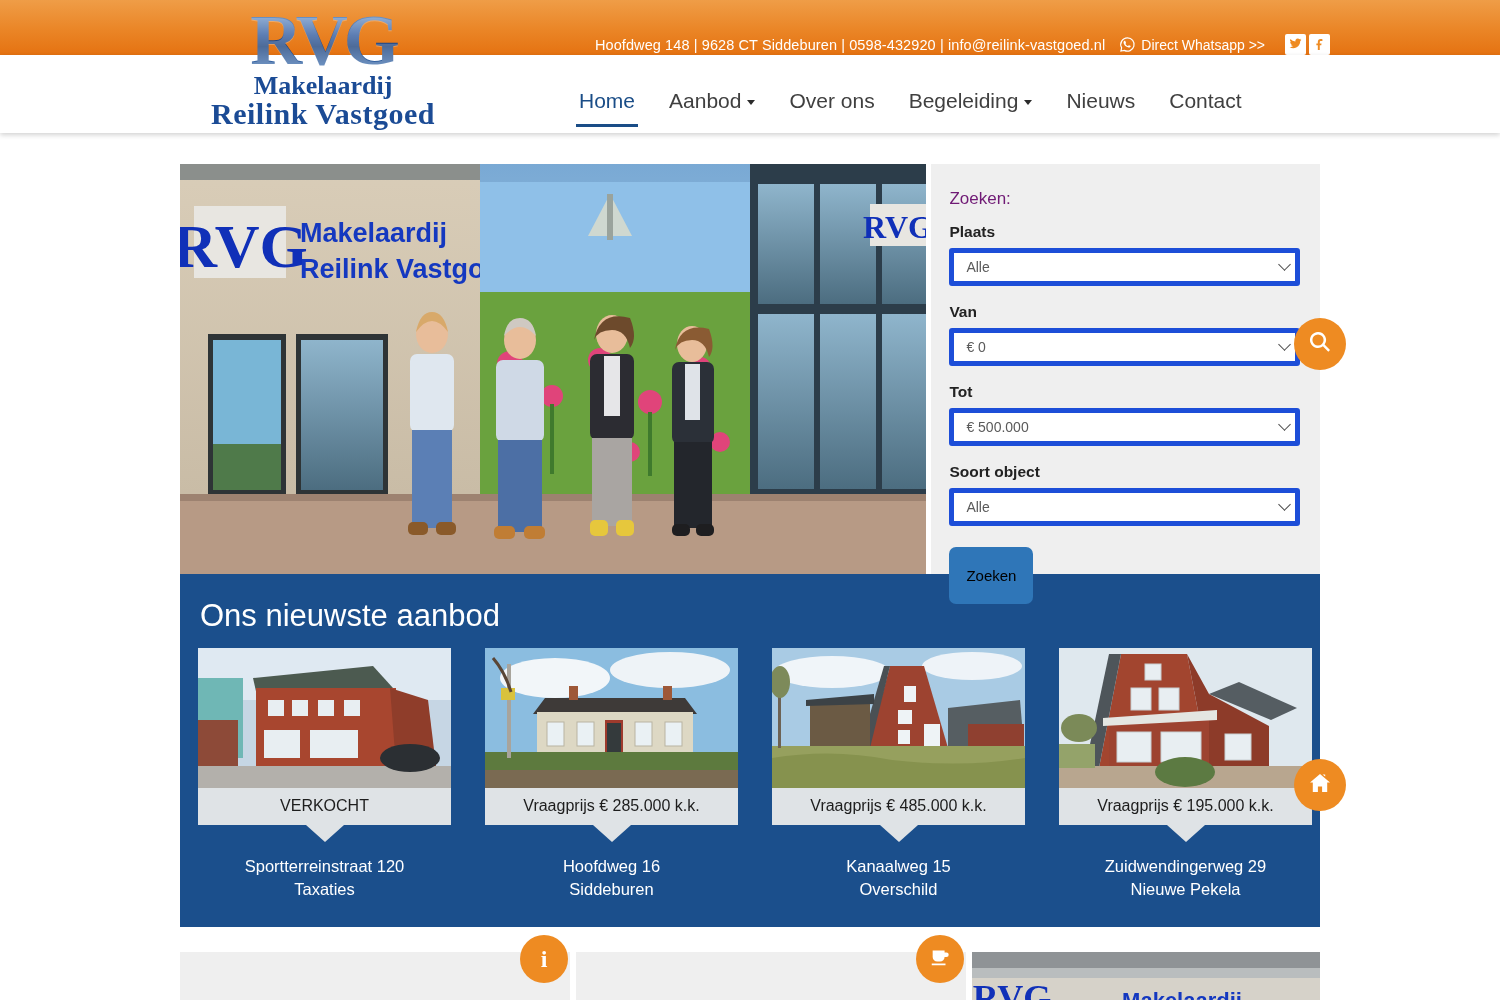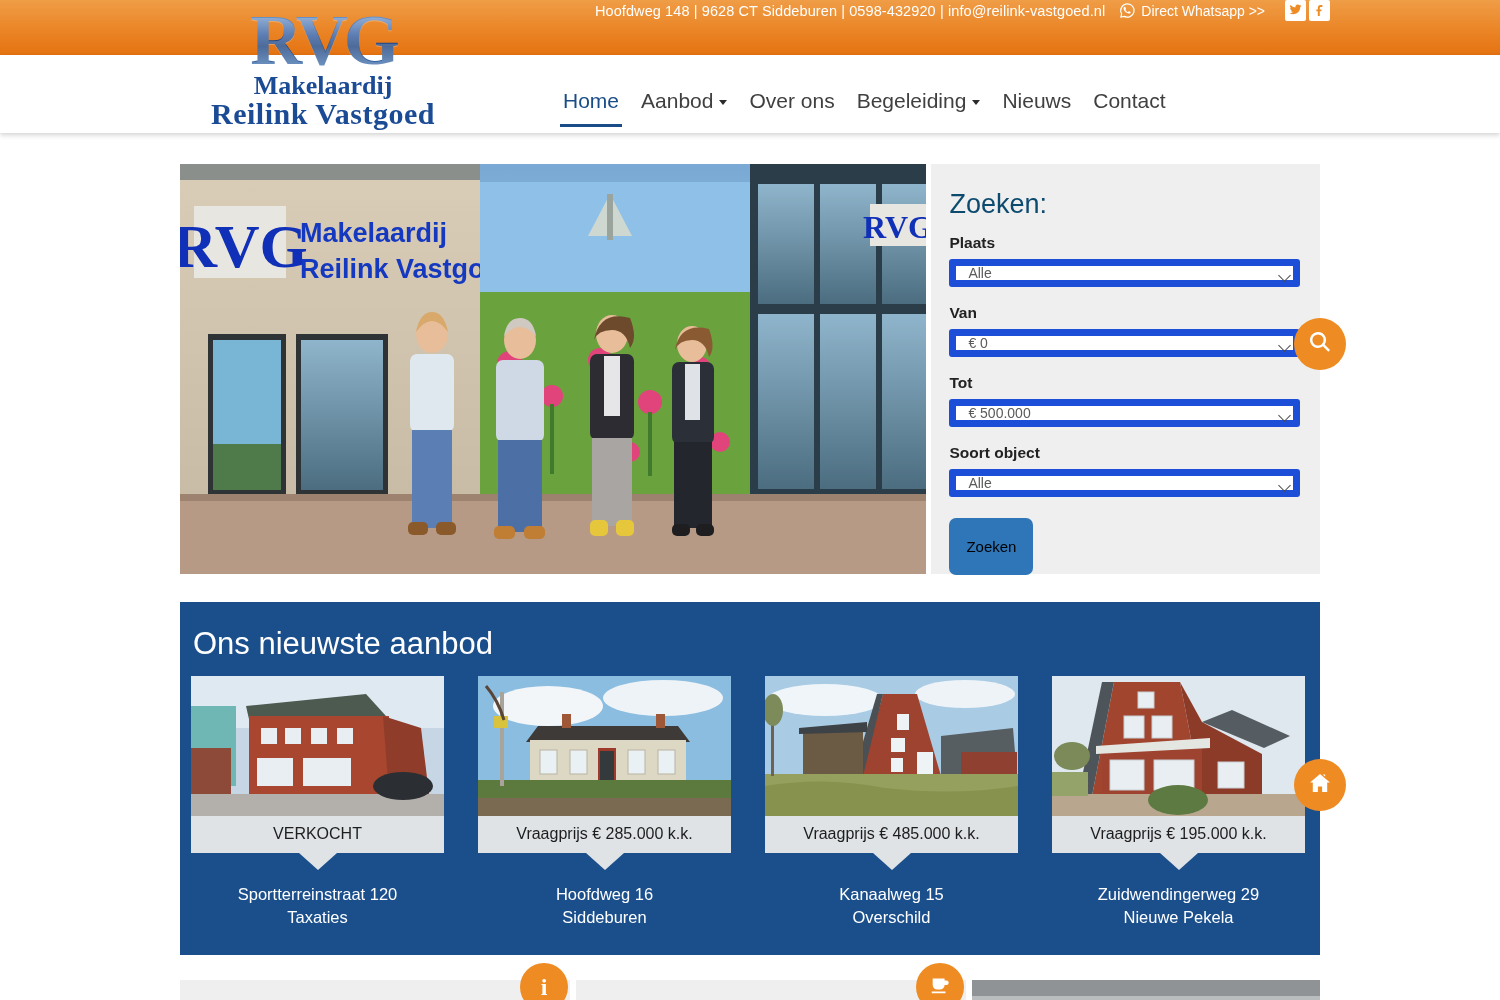--- a/index.html
+++ b/index.html
@@ -9,21 +9,21 @@
     background: #ffffff;
     overflow: hidden;
   }
 
   
   .topbar {
     position: relative;
     height: 55px;
     background: linear-gradient(to bottom, #ef9d47 0%, #ea8526 55%, #e57211 100%);
     display: flex;
-    align-items: flex-start;
+    align-items: flex-end;
     justify-content: flex-end;
     padding-right: 170px;
   }
   .topbar-inner {
     display: flex;
     align-items: center;
     gap: 14px;
     color: #ffffff;
     font-size: 14.5px;
     white-space: nowrap;
@@ -74,25 +74,25 @@
     font-family: "Liberation Serif", serif;
     font-weight: bold;
     color: #1b4b95;
     line-height: 1.0;
   }
   .logo-sub1 { font-size: 26px; margin-top: 2px; }
   .logo-sub2 { font-size: 30px; letter-spacing: .5px; margin-top: 3px; }
 
   .nav {
     position: absolute;
-    left: 552px; top: 0;
+    left: 568px; top: 0;
     height: 92px;
     display: flex;
     align-items: center;
-    gap: 0;
+    gap: 12px;
   }
   .nav-item {
     position: relative;
     font-size: 21px;
     color: #404040;
     padding: 26px 11px 27px;
     display: flex; align-items: center; gap: 6px;
     text-decoration: none;
     cursor: pointer;
     white-space: nowrap;
@@ -130,38 +130,38 @@
   }
   .hero-img svg { display: block; width: 760px; height: 410px; }
 
   .search-panel {
     width: 395px;
     margin-left: 5px;
     background: #efefef;
     padding: 25px 20px 20px 18px;
   }
   .search-title {
-    font-size: 27px;
-    color: #0c4a6e;
+    font-size: 17px;
+    color: #701a75;
     font-weight: normal;
     margin-bottom: 14px;
   }
   .field-label {
     font-size: 15.5px;
     font-weight: bold;
     color: #222;
     margin-bottom: 7px;
     display: block;
   }
   .select-wrap { position: relative; margin-bottom: 17px; }
   .select-box {
     width: 100%;
-    height: 28px;
+    height: 38px;
     background: #fff;
-    border: 7px solid #1d4ed8;
+    border: 5px solid #1d4ed8;
     border-radius: 3px;
     font-size: 14px;
     color: #5a5a5a;
     padding: 0 28px 0 12px;
     display: flex;
     align-items: center;
     cursor: pointer;
   }
   .sel-caret {
     position: absolute; right: 11px; top: 12px;
@@ -178,23 +178,22 @@
     border: none;
     border-radius: 7px;
     font-size: 15px;
     padding: 20px 17px;
     cursor: pointer;
     font-family: "Liberation Sans", sans-serif;
   }
 
   
   .offers {
-    margin-top: 28px;
     background: #1b4f8c;
-    padding: 22px 11px 26px;
+    padding: 22px 18px 26px;
   }
   .offers-title {
     font-size: 31px;
     color: #ffffff;
     font-weight: normal;
     margin: 2px 0 14px 2px;
   }
   .cards { display: flex; gap: 34px; }
   .card { width: 253px; cursor: pointer; }
   .card-photo {

